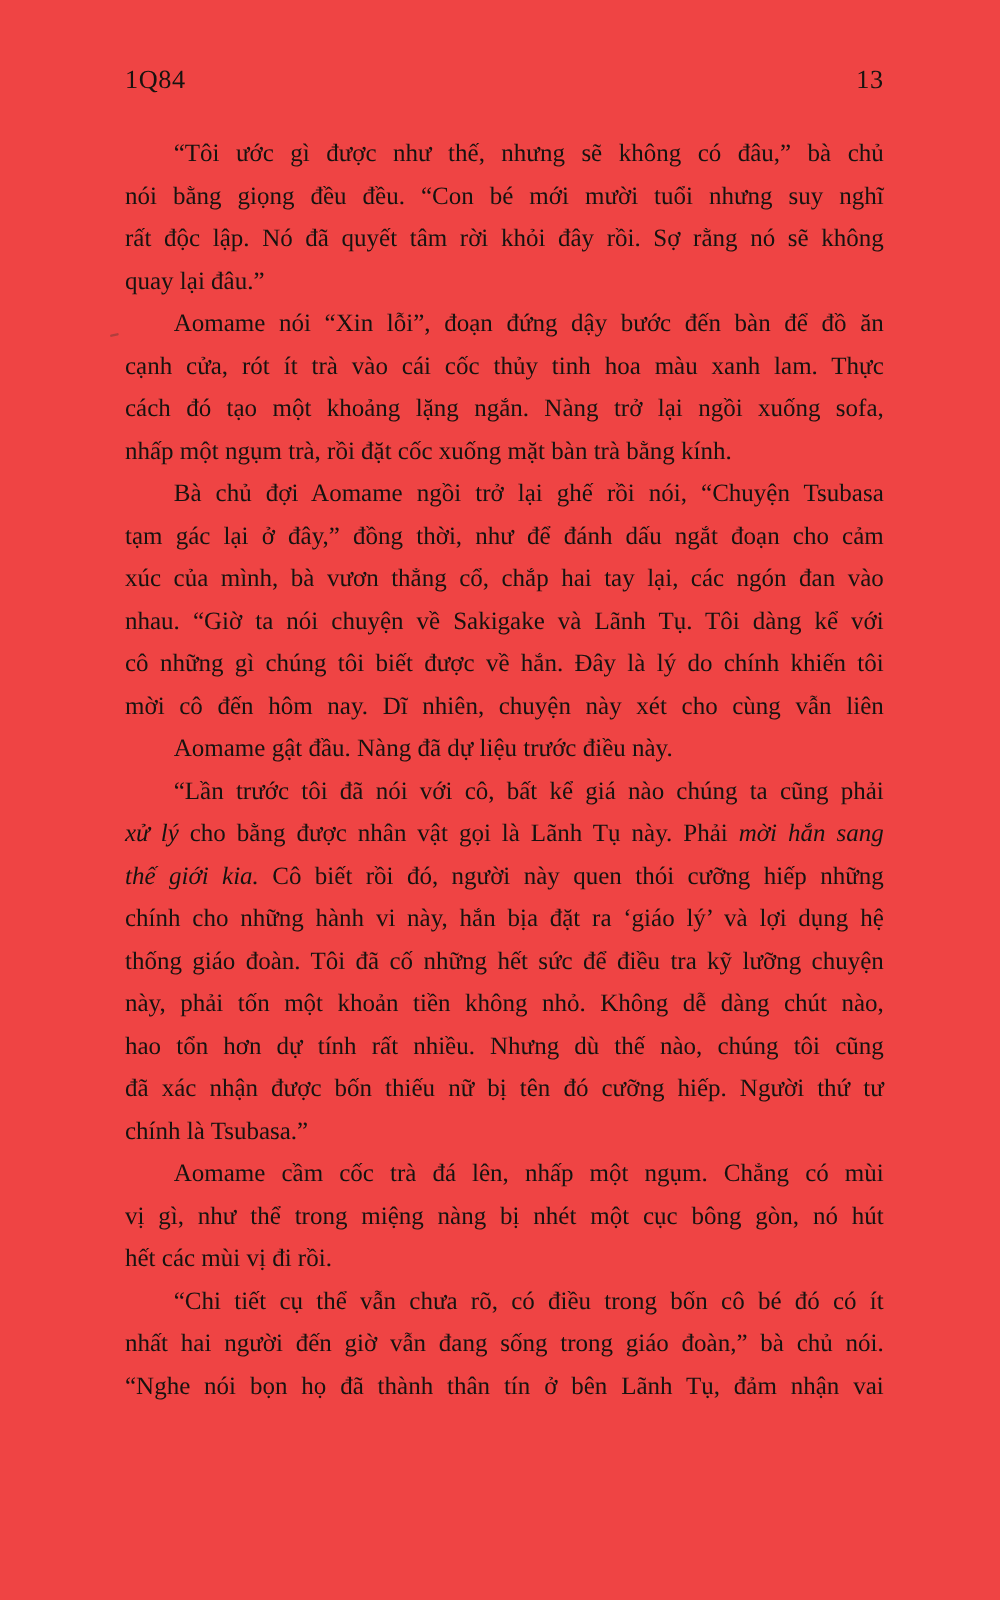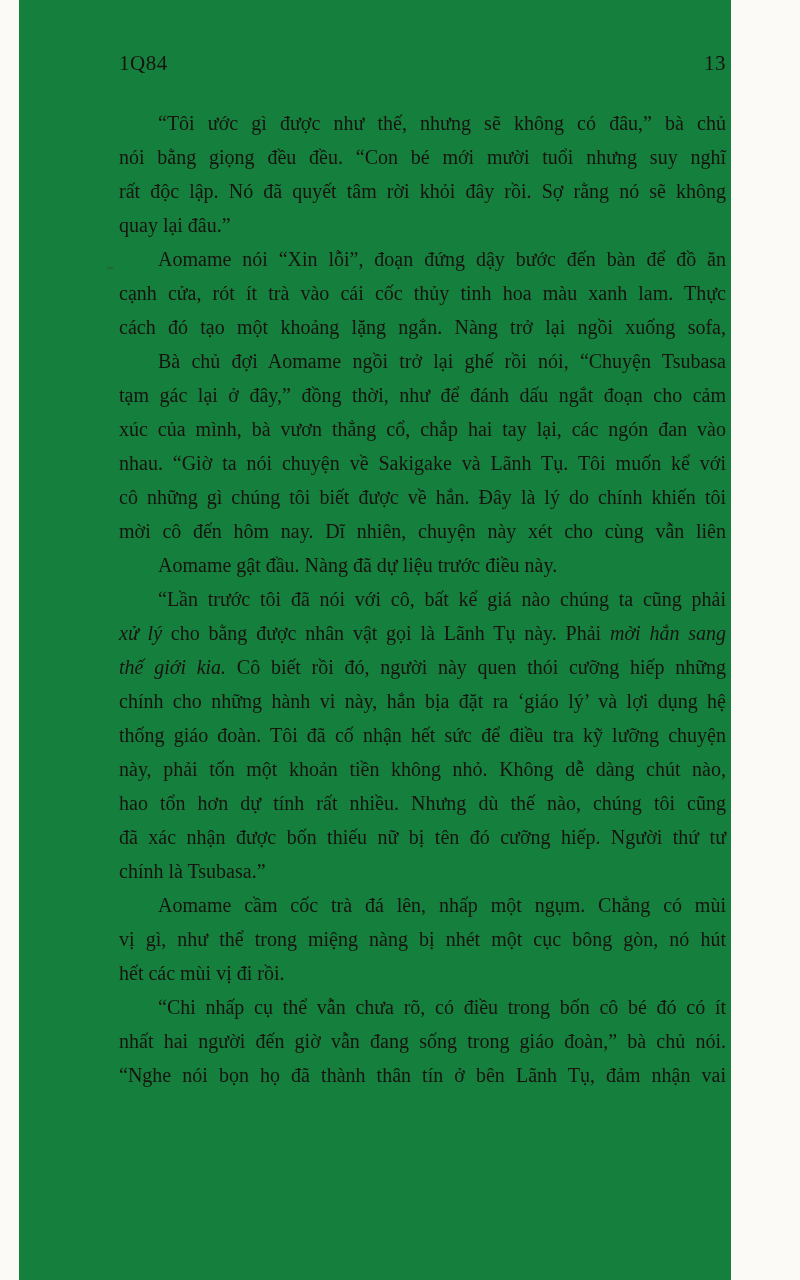--- a/index.html
+++ b/index.html
@@ -9,24 +9,23 @@
   body {
     width: 800px;
     height: 1280px;
     background: #fbfaf6;
     font-family: "Liberation Serif", "DejaVu Serif", serif;
     color: #17130f;
     overflow: hidden;
   }
   .page {
     position: relative;
-    width: 712px;
+    width: 800px;
     height: 1280px;
-    background: #15803d;
-    margin-left: 19px;
+    background: #ef4444;
   }
   .page-header {
     position: absolute;
     left: 100px;
     top: 50px;
     width: 607px;
     display: flex;
     justify-content: space-between;
     align-items: baseline;
     font-size: 21px;
@@ -76,36 +75,37 @@
   </header>
   <div class="scan-artifact"></div>
   <main class="text-block" id="text-block">
       <div class="line indent"><span class="">“Tôi ước gì được như thế, nhưng sẽ không có đâu,” bà chủ</span></div>
       <div class="line"><span class="">nói bằng giọng đều đều. “Con bé mới mười tuổi nhưng suy nghĩ</span></div>
       <div class="line"><span class="">rất độc lập. Nó đã quyết tâm rời khỏi đây rồi. Sợ rằng nó sẽ không</span></div>
       <div class="line para-end"><span class="">quay lại đâu.”</span></div>
       <div class="line indent"><span class="">Aomame nói “Xin lỗi”, đoạn đứng dậy bước đến bàn để đồ ăn</span></div>
       <div class="line"><span class="">cạnh cửa, rót ít trà vào cái cốc thủy tinh hoa màu xanh lam. Thực</span></div>
       <div class="line"><span class="">cách đó tạo một khoảng lặng ngắn. Nàng trở lại ngồi xuống sofa,</span></div>
+      <div class="line para-end"><span class="">nhấp một ngụm trà, rồi đặt cốc xuống mặt bàn trà bằng kính.</span></div>
       <div class="line indent"><span class="">Bà chủ đợi Aomame ngồi trở lại ghế rồi nói, “Chuyện Tsubasa</span></div>
       <div class="line"><span class="">tạm gác lại ở đây,” đồng thời, như để đánh dấu ngắt đoạn cho cảm</span></div>
       <div class="line"><span class="">xúc của mình, bà vươn thẳng cổ, chắp hai tay lại, các ngón đan vào</span></div>
-      <div class="line"><span class="">nhau. “Giờ ta nói chuyện về Sakigake và Lãnh Tụ. Tôi muốn kể với</span></div>
+      <div class="line"><span class="">nhau. “Giờ ta nói chuyện về Sakigake và Lãnh Tụ. Tôi dàng kể với</span></div>
       <div class="line"><span class="">cô những gì chúng tôi biết được về hắn. Đây là lý do chính khiến tôi</span></div>
       <div class="line"><span class="">mời cô đến hôm nay. Dĩ nhiên, chuyện này xét cho cùng vẫn liên</span></div>
       <div class="line indent para-end"><span class="">Aomame gật đầu. Nàng đã dự liệu trước điều này.</span></div>
       <div class="line indent"><span class="">“Lần trước tôi đã nói với cô, bất kể giá nào chúng ta cũng phải</span></div>
       <div class="line"><span class="italic">xử lý</span><span class=""> cho bằng được nhân vật gọi là Lãnh Tụ này. Phải </span><span class="italic">mời hắn sang</span></div>
       <div class="line"><span class="italic">thế giới kia.</span><span class=""> Cô biết rồi đó, người này quen thói cưỡng hiếp những</span></div>
       <div class="line"><span class="">chính cho những hành vi này, hắn bịa đặt ra ‘giáo lý’ và lợi dụng hệ</span></div>
-      <div class="line"><span class="">thống giáo đoàn. Tôi đã cố nhận hết sức để điều tra kỹ lưỡng chuyện</span></div>
+      <div class="line"><span class="">thống giáo đoàn. Tôi đã cố những hết sức để điều tra kỹ lưỡng chuyện</span></div>
       <div class="line"><span class="">này, phải tốn một khoản tiền không nhỏ. Không dễ dàng chút nào,</span></div>
       <div class="line"><span class="">hao tổn hơn dự tính rất nhiều. Nhưng dù thế nào, chúng tôi cũng</span></div>
       <div class="line"><span class="">đã xác nhận được bốn thiếu nữ bị tên đó cưỡng hiếp. Người thứ tư</span></div>
       <div class="line para-end"><span class="">chính là Tsubasa.”</span></div>
       <div class="line indent"><span class="">Aomame cầm cốc trà đá lên, nhấp một ngụm. Chẳng có mùi</span></div>
       <div class="line"><span class="">vị gì, như thể trong miệng nàng bị nhét một cục bông gòn, nó hút</span></div>
       <div class="line para-end"><span class="">hết các mùi vị đi rồi.</span></div>
-      <div class="line indent"><span class="">“Chi nhấp cụ thể vẫn chưa rõ, có điều trong bốn cô bé đó có ít</span></div>
+      <div class="line indent"><span class="">“Chi tiết cụ thể vẫn chưa rõ, có điều trong bốn cô bé đó có ít</span></div>
       <div class="line"><span class="">nhất hai người đến giờ vẫn đang sống trong giáo đoàn,” bà chủ nói.</span></div>
       <div class="line"><span class="">“Nghe nói bọn họ đã thành thân tín ở bên Lãnh Tụ, đảm nhận vai</span></div>
     </main>
 </div>
 
 </body></html>

